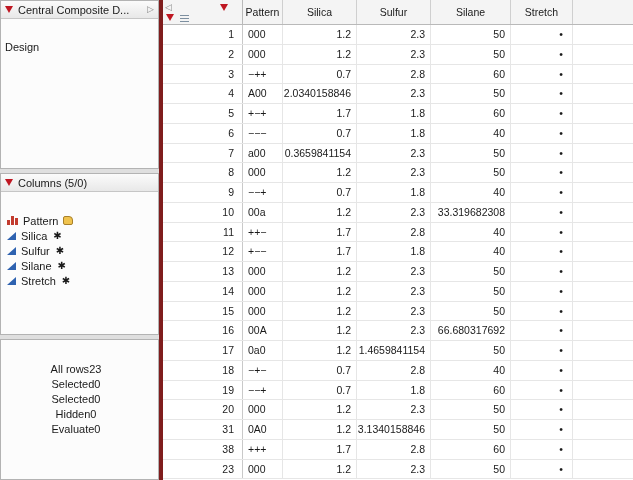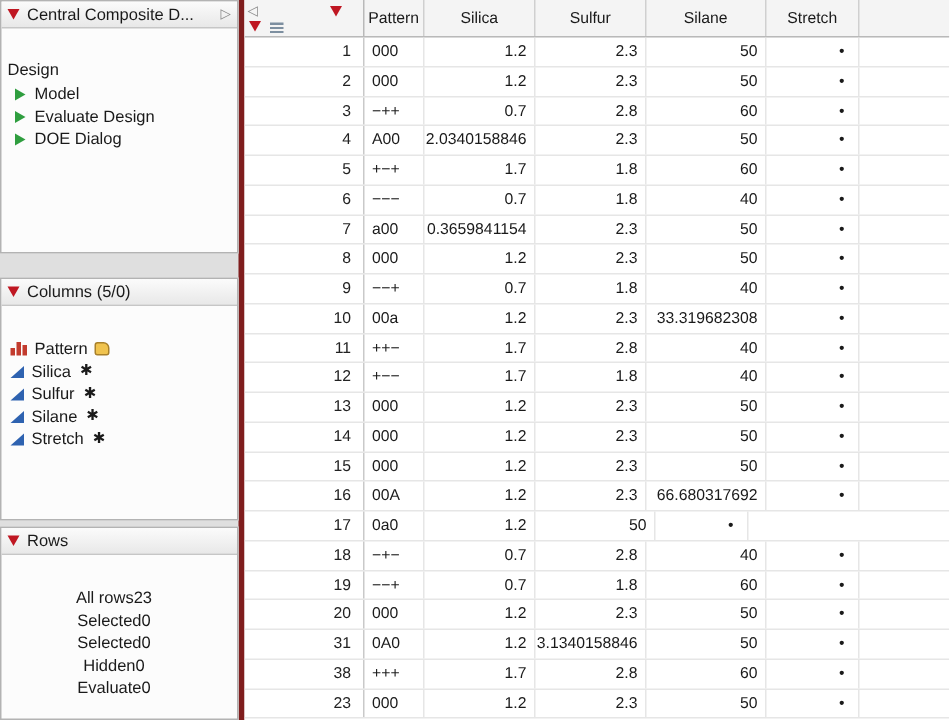--- a/index.html
+++ b/index.html
@@ -10,21 +10,21 @@
   }
   .app { display: flex; width: 633px; height: 480px; }
 
   
   .sidebar {
     width: 163px; min-width: 163px; background: #dfdfdf;
     border-right: 4px solid #7f1d1d; display: flex; flex-direction: column;
   }
   .panel { background: #fcfcfc; border: 1px solid #b3b3b3; overflow: hidden; }
   .panel-table   { height: 169px; }
-  .panel-columns { height: 162px; margin-top: 16px; }
+  .panel-columns { height: 162px; margin-top: 4px; }
   .panel-rows    { flex: 1; margin-top: 4px; }
   .panel-header {
     height: 18px; display: flex; align-items: center; gap: 5px; padding: 0 4px;
     background: linear-gradient(#fbfbfb, #e8e8e8); border-bottom: 1px solid #c6c6c6;
     white-space: nowrap;
   }
   .panel-title { flex: 1; overflow: hidden; text-overflow: ellipsis; }
   .red-tri {
     width: 0; height: 0; flex: 0 0 auto;
     border-left: 4.5px solid transparent; border-right: 4.5px solid transparent;
@@ -93,34 +93,20 @@
     <div class="panel panel-table">
       <div class="panel-header">
         <span class="red-tri"></span>
         <span class="panel-title">Central Composite D...</span>
         <span class="chev-right">▷</span>
       </div>
       <div class="panel-body">
         <div class="design-row">
           <span>Design</span>
         </div>
-        <div id="scripts-list">
-            <div class="script-row">
-              <span class="green-tri"></span>
-              <span>Model</span>
-            </div>
-            <div class="script-row">
-              <span class="green-tri"></span>
-              <span>Evaluate Design</span>
-            </div>
-            <div class="script-row">
-              <span class="green-tri"></span>
-              <span>DOE Dialog</span>
-            </div>
-          </div>
       </div>
     </div>
 
     <div class="panel panel-columns">
       <div class="panel-header">
         <span class="red-tri"></span>
         <span class="panel-title">Columns (5/0)</span>
       </div>
       <div class="panel-body" id="columns-list">
           <div class="col-item">
@@ -149,24 +135,20 @@
           </div>
           <div class="col-item">
             <span class="cont-icon"></span>
             <span>Stretch</span>
             <span class="asterisk">✱</span>
           </div>
         </div>
     </div>
 
     <div class="panel panel-rows">
-      <div class="panel-header">
-        <span class="red-tri"></span>
-        <span class="panel-title">Rows</span>
-      </div>
       <div class="panel-body" id="rows-stats">
           <div class="stat-row">
             <span>All rows</span>
             <span>23</span>
           </div>
           <div class="stat-row">
             <span>Selected</span>
             <span>0</span>
           </div>
           <div class="stat-row">
@@ -345,20 +327,21 @@
           <div class="td w-silica">1.2</div>
           <div class="td w-sulfur">2.3</div>
           <div class="td w-silane">66.680317692</div>
           <div class="td w-stretch">•</div>
           <div class="td w-filler"></div>
         </div>
         <div class="tr">
           <div class="td w-rownum">17</div>
           <div class="td w-pattern">0a0</div>
           <div class="td w-silica">1.2</div>
+          <div class="td w-sulfur">1.4659841154</div>
           <div class="td w-silane">50</div>
           <div class="td w-stretch">•</div>
           <div class="td w-filler"></div>
         </div>
         <div class="tr">
           <div class="td w-rownum">18</div>
           <div class="td w-pattern">−+−</div>
           <div class="td w-silica">0.7</div>
           <div class="td w-sulfur">2.8</div>
           <div class="td w-silane">40</div>

